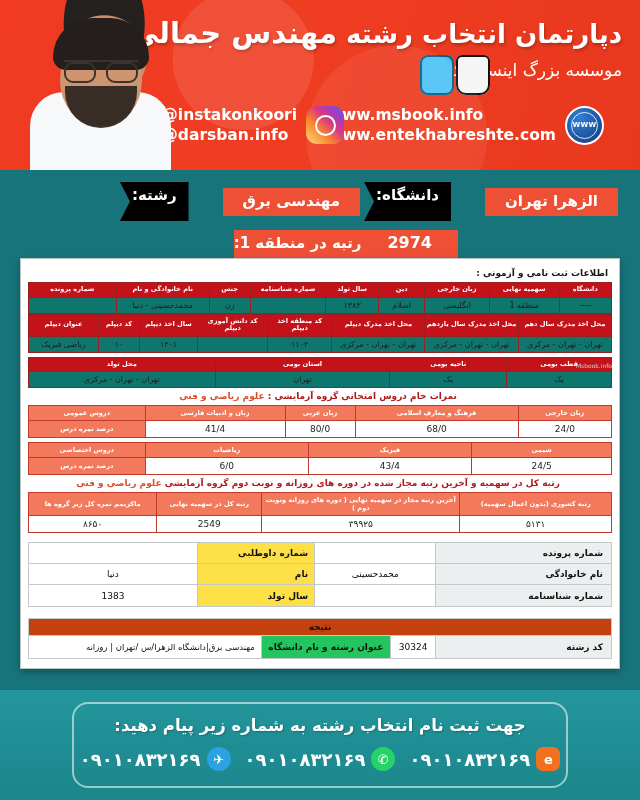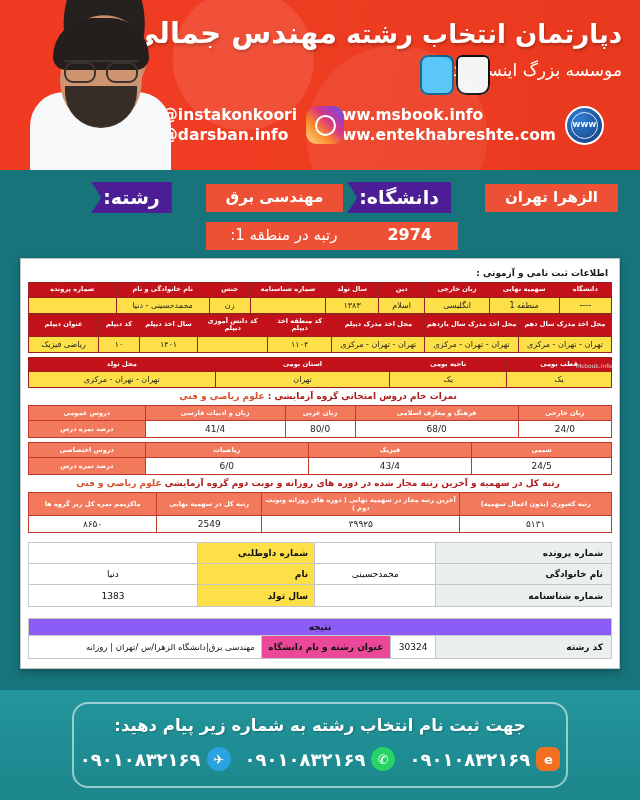--- a/index.html
+++ b/index.html
@@ -89,32 +89,32 @@
   .portrait .glass:before,.portrait .glass:after{
     content:"";position:absolute;top:0;width:28px;height:17px;
     border:2px solid #3a3330;border-radius:9px;
   }
   .portrait .glass:before{left:0;} .portrait .glass:after{right:0;}
 
   
   .chips { position:relative; height:88px; padding:12px 22px 0 22px; }
   .chiprow{ display:flex; justify-content:flex-start; align-items:center; gap:4px; }
   .chip-lbl{
-    background:#4c1d95; color:#fff; font-weight:bold; font-size:19px;
-    padding:6px 12px 6px; line-height:1; white-space:nowrap;
+    background:#000000; color:#fff; font-weight:bold; font-size:15px;
+    padding:6px 12px 18px; line-height:1; white-space:nowrap;
     clip-path:polygon(0 0,100% 0,100% 100%,0 100%,10px 50%);
   }
   .chip-val{
     background:#ee5035; color:#fff; font-weight:bold; font-size:15px;
     padding:6px 20px 7px; line-height:1; white-space:nowrap; margin-left:30px;
   }
   .chiprow2{ margin-top:9px; padding-right:160px; display:flex; align-items:center; }
   .chip-lbl2{
-    background:#ee5035;color:#fff;font-weight:normal;font-size:15px;
-    padding:6px 24px 7px;line-height:1;white-space:nowrap;
+    background:#ee5035;color:#fff;font-weight:bold;font-size:15px;
+    padding:6px 0 7px;line-height:1;white-space:nowrap;
   }
   .chip-val2{
     background:#ee5035;color:#fff;font-weight:bold;font-size:16px;
     padding:5px 26px 7px;line-height:1;white-space:nowrap;
   }
 
   
   .doc{
     position:relative; margin:0 20px; background:#fff;
     border:1px solid #b9c4c6; box-shadow:0 3px 7px rgba(0,0,0,.28);
@@ -127,21 +127,21 @@
   .sec-title.center{ text-align:center; color:#b01b1b; }
   .sec-title.center .hl{ color:#d94f2b; }
 
   table{ border-collapse:collapse; width:100%; table-layout:fixed; }
   .t1 td, .t1 th { border:1px solid #9a1f1f; }
   .t1 th{
     background:#c3121a; color:#fff; font-size:6.6px; font-weight:bold;
     padding:3px 1px; line-height:1.15; text-align:center;
   }
   .t1 td{
-    background:#fde047; color:#1d1d1d; font-size:8px; padding:3px 2px;
+    background:#0f766e; color:#1d1d1d; font-size:8px; padding:3px 2px;
     text-align:center; height:16px;
   }
   .gap{ height:4px; }
 
   .t2 th{
     background:#f2795c; color:#fff; font-size:6.6px; font-weight:bold;
     padding:3px 1px; text-align:center; border:1px solid #c0392b;
   }
   .t2 td{
     background:#fff; color:#222; font-size:9px; padding:3px 2px;
@@ -167,34 +167,34 @@
   .fl2{
     flex:0 0 20%; background:#fde047; color:#111; font-size:9px; font-weight:bold;
     display:flex; align-items:center; justify-content:flex-start; padding:0 6px;
   }
   .fv2{
     flex:1 1 auto; background:#fff; border-right:1px solid #c3c8ca;
     font-size:9px; color:#111; display:flex; align-items:center; justify-content:center;
   }
   .result{ margin-top:11px; border:1px solid #c3c8ca; }
   .rtitle{
-    background:#8b5cf6; text-align:center; font-size:9px; font-weight:bold;
+    background:#c2410c; text-align:center; font-size:9px; font-weight:bold;
     color:#111; padding:3px 0; border-bottom:1px solid #c3c8ca;
   }
   .rrow{ display:flex; height:22px; }
   .rl{
     flex:0 0 30%; background:#eceff0; font-size:9px; font-weight:bold;
     display:flex;align-items:center;justify-content:flex-start;padding:0 8px;color:#111;
   }
   .rv{
     flex:0 0 8%; background:#fff; border-right:1px solid #c3c8ca; border-left:1px solid #c3c8ca;
     font-size:9px; display:flex;align-items:center;justify-content:center;color:#111;
   }
   .rl2{
-    flex:0 0 22%; background:#ec4899; font-size:9px; font-weight:bold;
+    flex:0 0 22%; background:#22c55e; font-size:9px; font-weight:bold;
     display:flex;align-items:center;justify-content:center;color:#111;
   }
   .rv2{
     flex:1 1 auto; background:#fff; border-right:1px solid #c3c8ca;
     font-size:8.5px; display:flex;align-items:center;justify-content:flex-start;
     padding:0 6px; color:#111;
   }
   .wm{ color:#c9d2d4; font-size:6px; }
 
   

